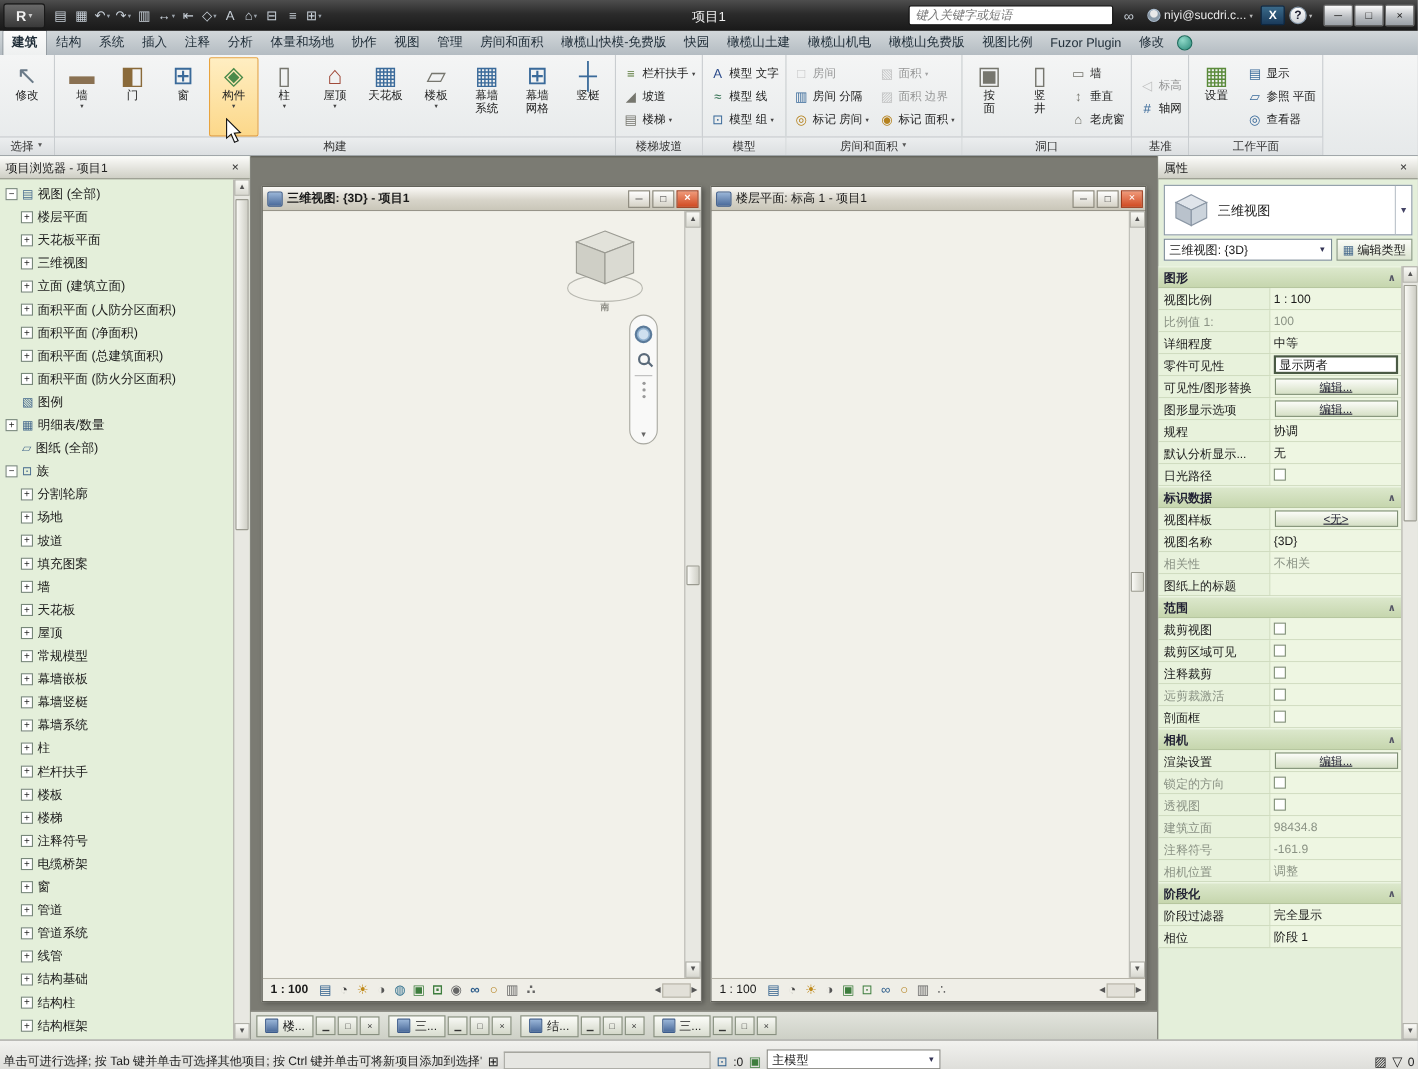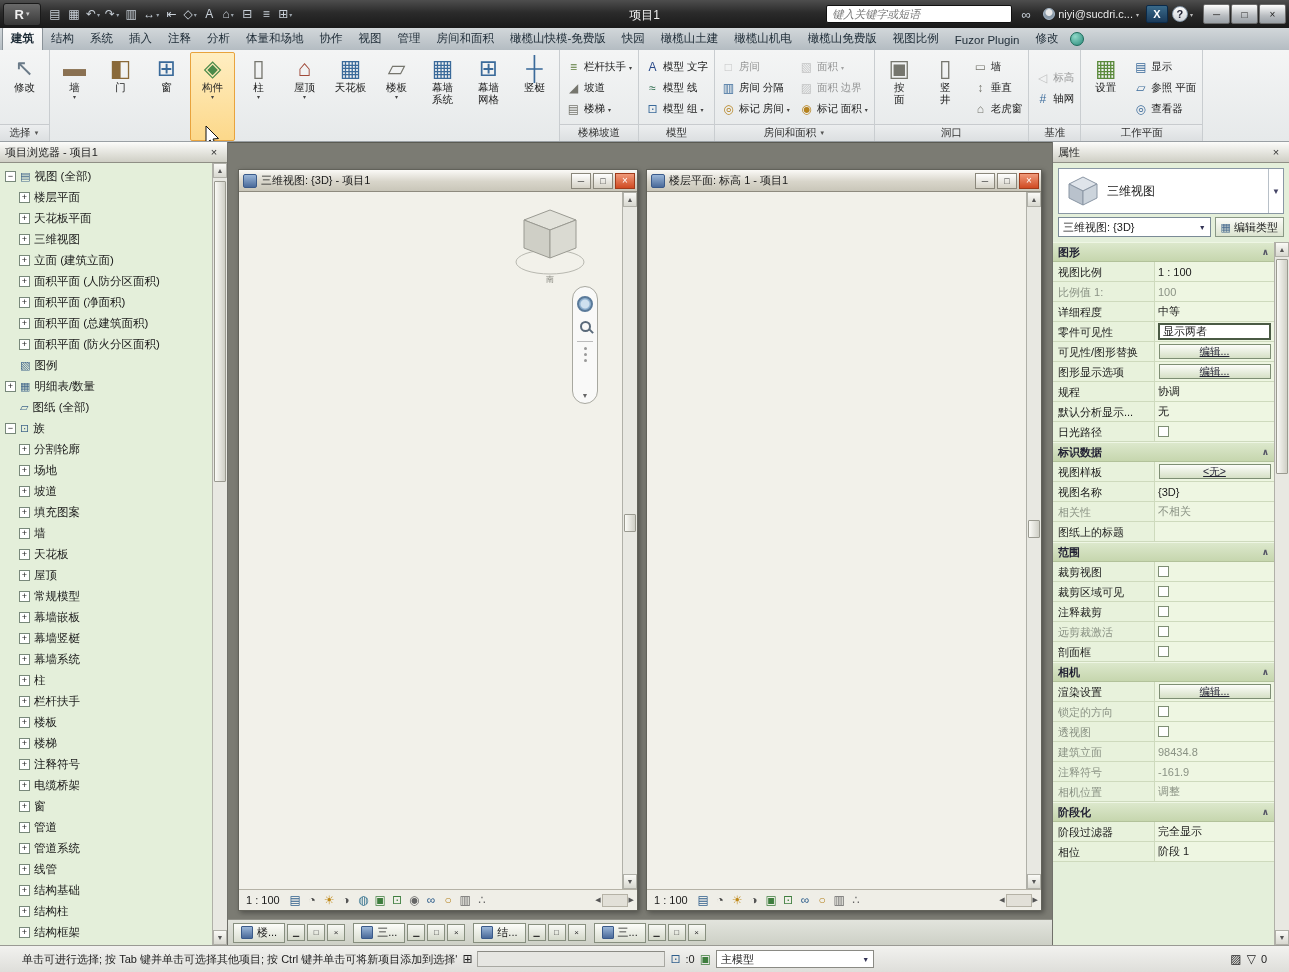--- a/index.html
+++ b/index.html
@@ -71,21 +71,21 @@
 
 
 .sb-v{width:15px;flex:none;background:#e8e8e2;border-left:1px solid #b0b0a8;display:flex;flex-direction:column;}
 .sb-btn{height:15px;flex:none;display:flex;align-items:center;justify-content:center;font-size:7px;color:#555;background:linear-gradient(#fafaf6,#d8d8d0);border:1px solid #b0b0a8;}
 .sb-track{flex:1;position:relative;}
 .sb-thumb{position:absolute;left:1px;right:1px;background:linear-gradient(90deg,#fafaf6,#cfcfc6);border:1px solid #9a9a90;border-radius:1px;}
 
 
 .mdi{flex:1;position:relative;background:#7b7b73;border-top:1px solid #5a5a52;min-height:0;}
 .vwin{position:absolute;display:flex;flex-direction:column;background:#efeee8;border:1px solid #62625a;box-shadow:2px 2px 5px rgba(0,0,0,.35);}
-#vwin0{left:10px;top:26px;width:400px;height:742px;}
+#vwin0{left:10px;top:26px;width:400px;height:742px;font-weight:bold;}
 #vwin1{left:418px;top:26px;width:396px;height:742px;}
 .vtitle{height:22px;flex:none;background:linear-gradient(#fbfaf7,#d8d5ca 55%,#c9c6b9);border-bottom:1px solid #8e8b7f;display:flex;align-items:center;gap:4px;padding:0 2px 0 4px;font-size:11px;color:#1a1a1a;}
 .vdoc{width:14px;height:14px;background:linear-gradient(#9ab6d8,#4a6a9a);border:1px solid #3a5a8a;border-radius:2px;flex:none;}
 .vt-text{flex:1;overflow:hidden;white-space:nowrap;}
 .vbtns{display:flex;gap:2px;flex:none;}
 .vbtn{width:20px;height:16px;border:1px solid #8a877b;background:linear-gradient(#ffffff,#d5d2c6);display:flex;align-items:center;justify-content:center;font-size:9px;color:#333;}
 .vbtn.close{background:linear-gradient(#f09a7a,#d04a22);color:#fff;border-color:#a03a1a;font-size:10px;}
 .vbody{flex:1;display:flex;min-height:0;}
 .vcanvas{flex:1;position:relative;background:#f2f1ea;}
 .vctrl{height:21px;flex:none;border-top:1px solid #b5b2a6;background:#efeee7;display:flex;align-items:center;gap:3px;padding:0 3px;}
@@ -128,21 +128,21 @@
 .pvalue{flex:1;display:flex;align-items:center;padding:1px 3px;font-size:11px;background:#eef6e2;min-width:0;}
 .dim{color:#8a9284;}
 .pbtn{flex:1;max-width:112px;height:15px;border:1px solid #7e8e74;background:linear-gradient(#fcfdf9,#d6e0c6);display:flex;align-items:center;justify-content:center;font-size:10.5px;color:#223;margin:0 auto;text-decoration:underline;}
 .pcheck{width:11px;height:11px;border:1px solid #7e8e74;background:#fff;flex:none;}
 .psel{flex:1;height:17px;border:2px solid #4a5a44;background:#fff;display:flex;align-items:center;padding:0 3px;font-size:11px;}
 .props-footer{height:24px;flex:none;border-top:1px solid #a8b49c;display:flex;align-items:center;padding:0 6px;background:#e4efda;}
 .props-help{color:#3a5a8a;}
 .apply-btn{margin-left:auto;height:19px;padding:0 14px;border:1px solid #9aa292;background:linear-gradient(#f6f8f2,#d8dcce);color:#8a8a84;font-size:11px;font-family:inherit;}
 
 
-.statusbar{height:27px;flex:none;background:linear-gradient(#f2f2ef,#dededa);border-top:1px solid #9a9a94;display:flex;align-items:center;gap:5px;padding:0 22px;font-size:11px;color:#222;}
+.statusbar{height:27px;flex:none;background:linear-gradient(#f2f2ef,#dededa);border-top:1px solid #9a9a94;display:flex;align-items:flex-end;gap:5px;padding:0 3px;font-size:11px;color:#222;}
 .st-msg{max-width:468px;white-space:nowrap;overflow:hidden;}
 .st-progress{width:188px;height:16px;background:#e6e6e2;border:1px solid #a8a8a2;border-top-color:#8a8a84;flex:none;}
 .st-ico{font-size:12px;flex:none;}
 .st-ico.blue{color:#2e5e8c;} .st-ico.green{color:#3e7e3e;}
 .st-combo{width:158px;height:18px;background:#fff;border:1px solid #8a8a84;display:flex;align-items:center;padding:0 4px;flex:none;}
 .st-spacer{flex:1;}
 </style>
 </head>
 <body>
 
@@ -273,20 +273,21 @@
           <div class="rlarge">
             <div class="glyph-lg" style="color: rgb(58, 106, 154);">⊞</div>
             <div class="rlbl">幕墙
 网格</div>
           </div>
           <div class="rlarge">
             <div class="glyph-lg" style="color: rgb(58, 106, 154);">┼</div>
             <div class="rlbl">竖梃</div>
           </div>
         </div>
+        <div class="rpanel-label">构建</div>
       </div>
       <div class="rpanel">
         <div class="rpanel-items">
           <div class="rcol">
             <div class="rsmall">
               <span class="glyph-sm" style="color: rgb(90, 122, 58);">≡</span>
               <span class="rlbl-sm">栏杆扶手</span>
               <span class="rarrow-sm">▾</span>
             </div>
             <div class="rsmall">

